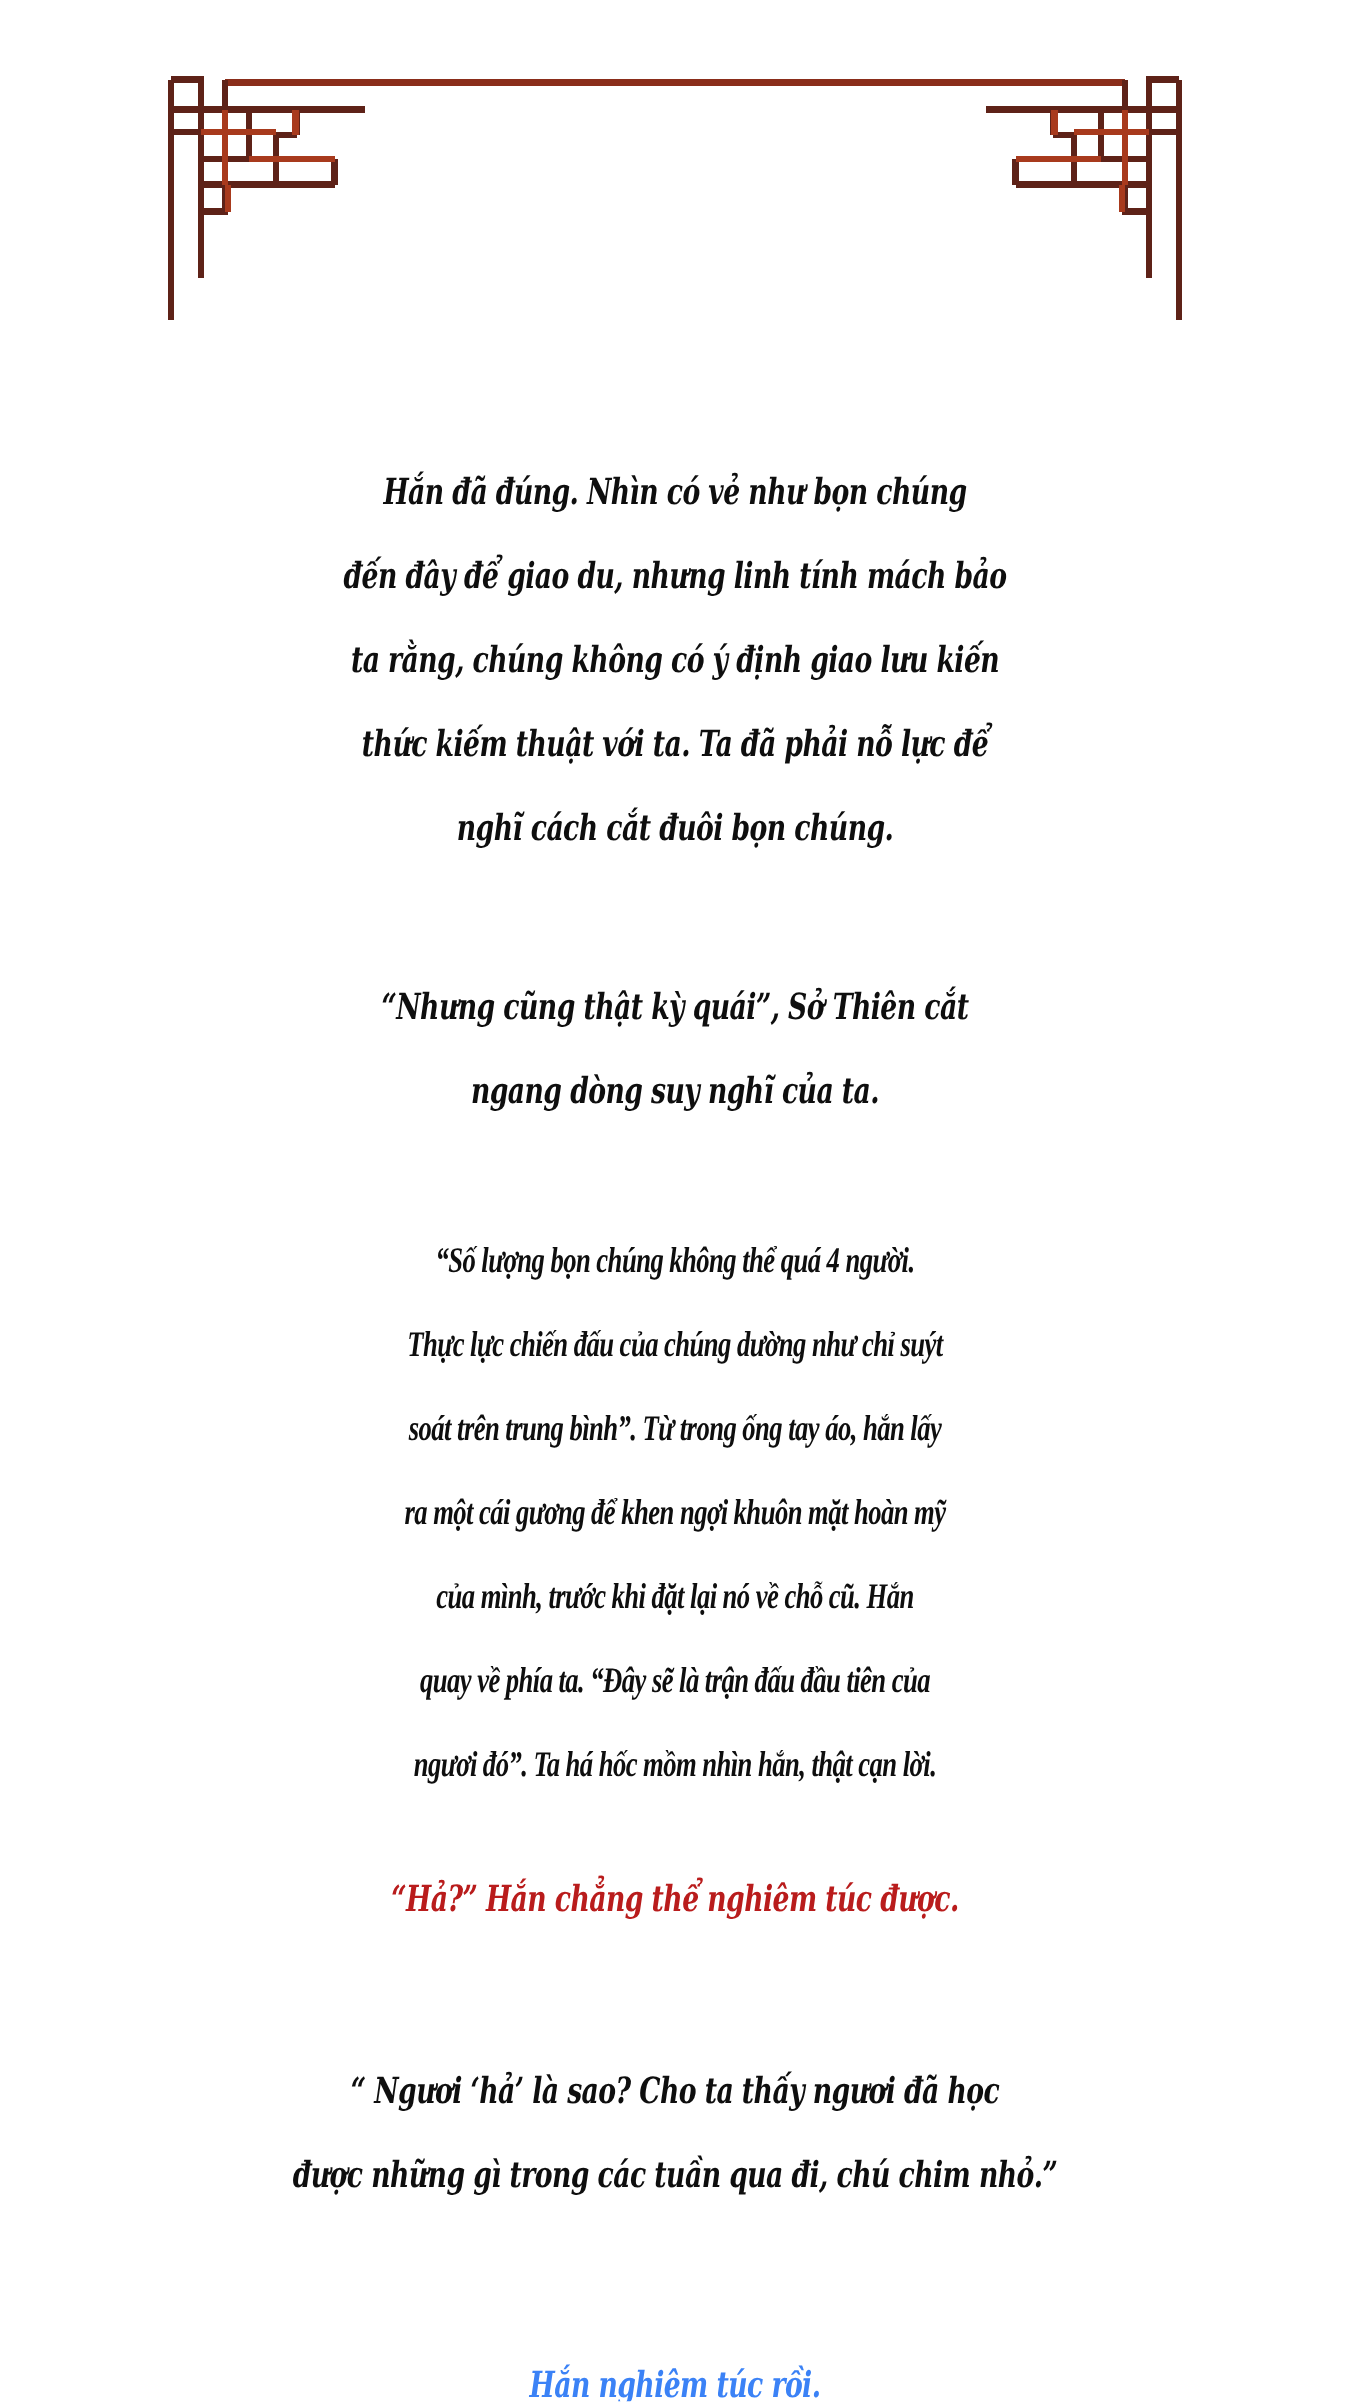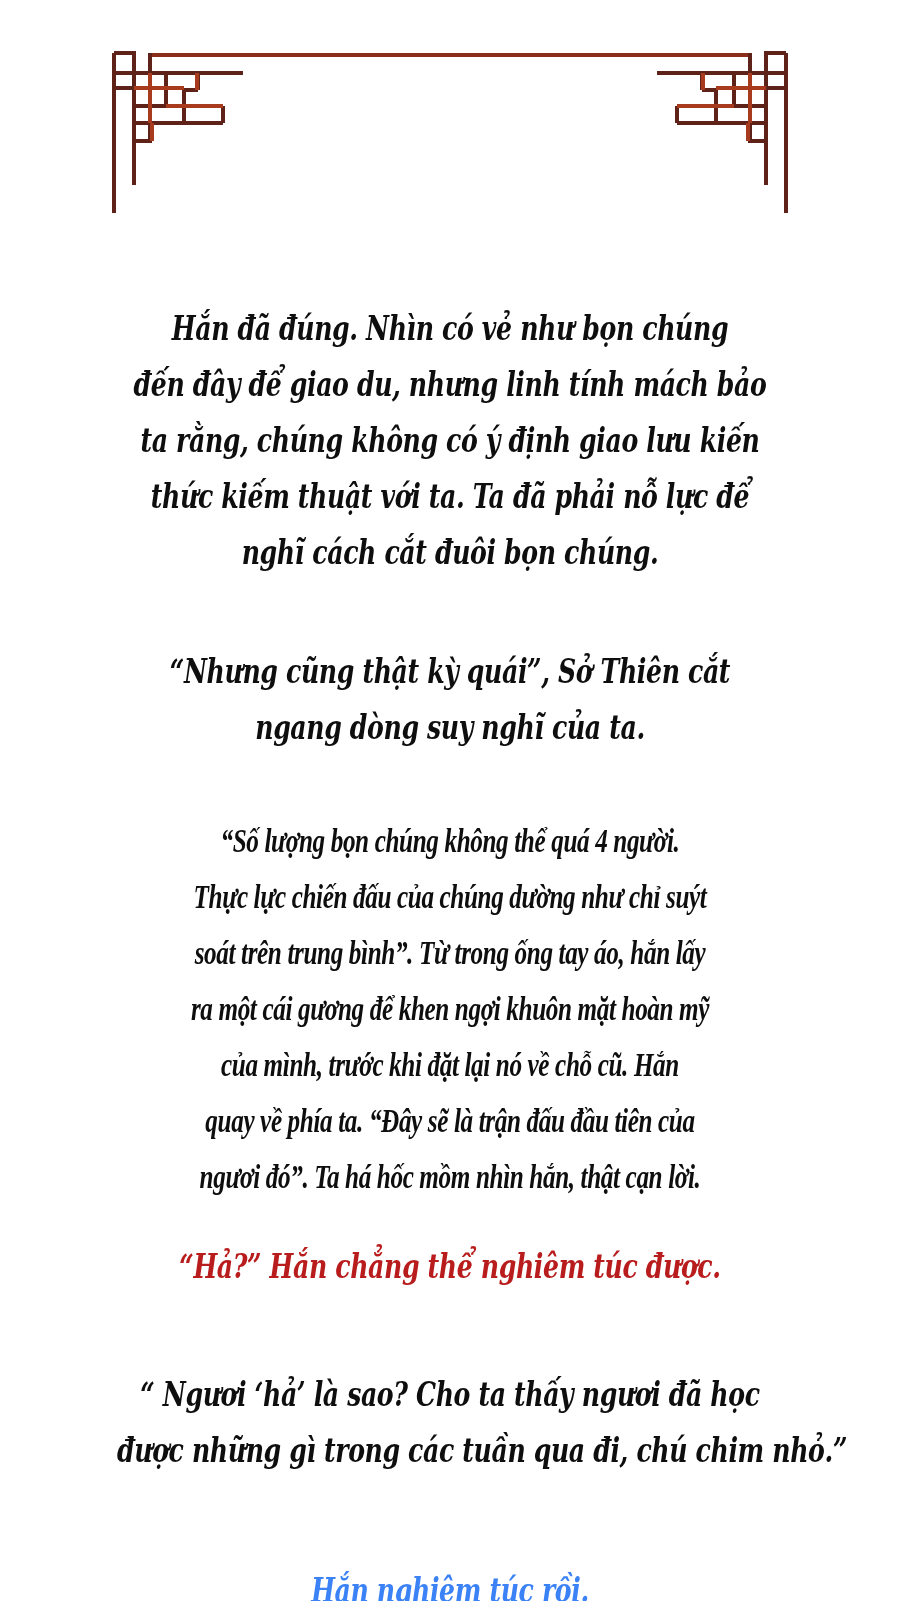--- a/index.html
+++ b/index.html
@@ -21,21 +21,21 @@
     left: 0;
   }
   .para {
     position: absolute;
     left: 0;
     width: 100%;
     text-align: center;
     color: #0e0e0e;
     font-style: italic;
     font-weight: 700;
-    font-size: 34px;
+    font-size: 24px;
     line-height: 56px;
     letter-spacing: -0.5px;
   }
   .line {
     display: block;
     white-space: nowrap;
     transform: scaleX(0.74);
     transform-origin: 50% 50%;
   }
 </style>

